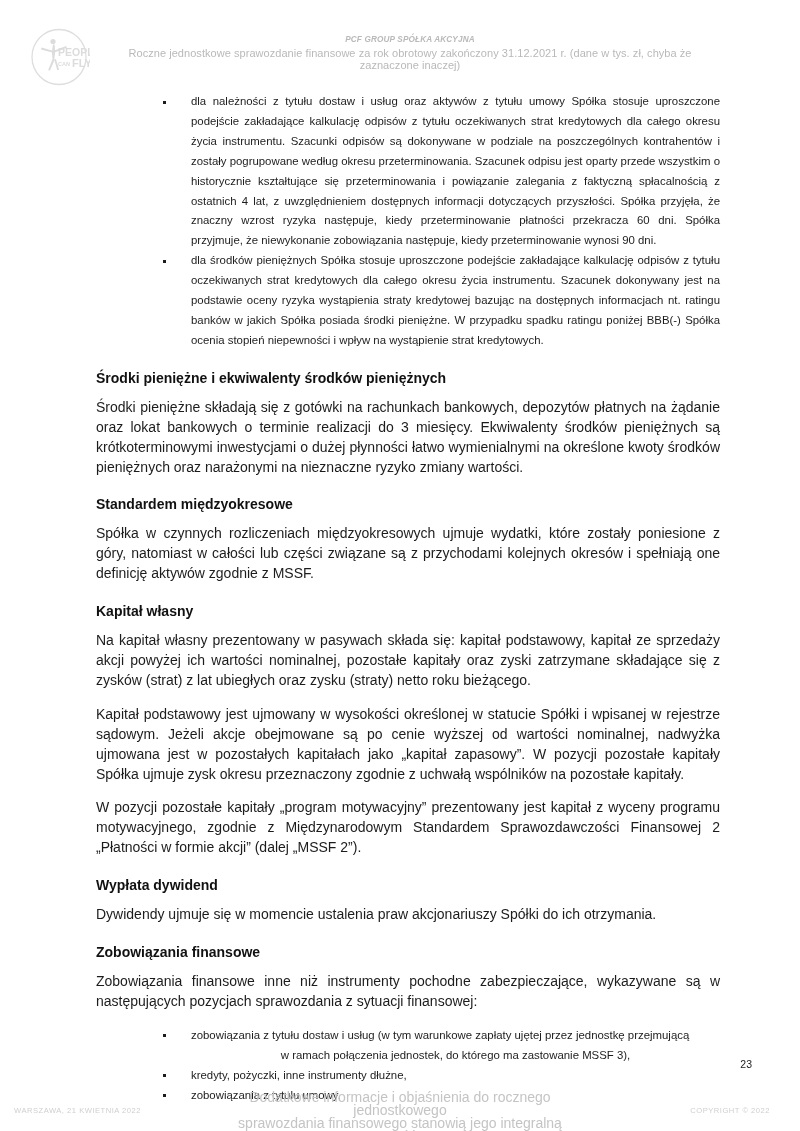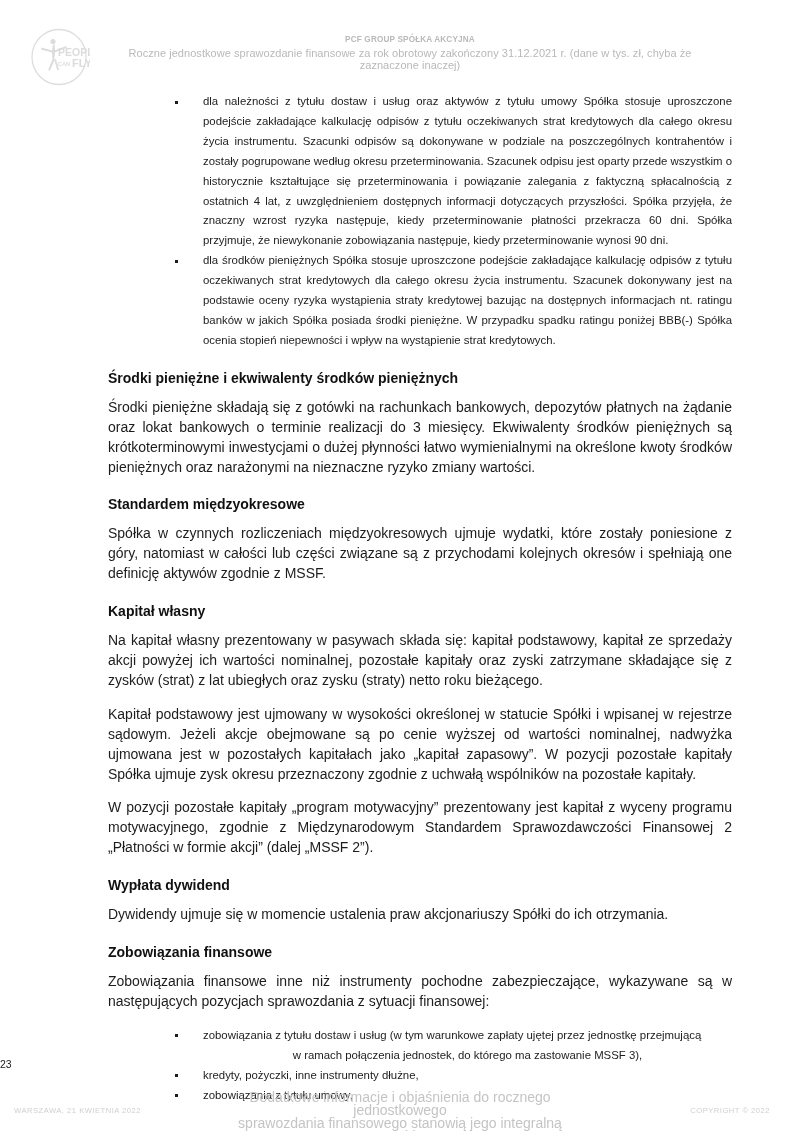--- a/index.html
+++ b/index.html
@@ -46,36 +46,36 @@
     top: 10px;
     width: 580px;
     text-align: center;
     color: #b9b9b9;
   }
   .header-title {
     font-size: 8.2px;
     font-weight: bold;
     letter-spacing: 0.15px;
     line-height: 12px;
+    font-style: italic;
   }
   .header-sub {
     font-size: 11px;
     font-weight: normal;
     line-height: 12px;
     letter-spacing: 0.05px;
     margin-top: 1px;
   }
 
   
   .content {
     position: absolute;
     left: 96px;
     top: 92px;
     width: 624px;
-    margin-left: 12px;
   }
 
   p.body {
     font-size: 14px;
     line-height: 19.9px;
     text-align: justify;
     margin: 0 0 14px 0;
     color: #1c1c1c;
   }
   p.body.tight { margin-bottom: 0; }
@@ -119,21 +119,21 @@
     display: block;
     text-align: center;
   }
 
   
   .page-number {
     position: absolute;
     top: 1058px;
     left: 0;
     width: 752px;
-    text-align: left;
+    text-align: right;
     font-size: 10.5px;
     color: #1c1c1c;
   }
 
   
   .page-footer {
     position: absolute;
     top: 1086px;
     left: 0;
     width: 800px;

